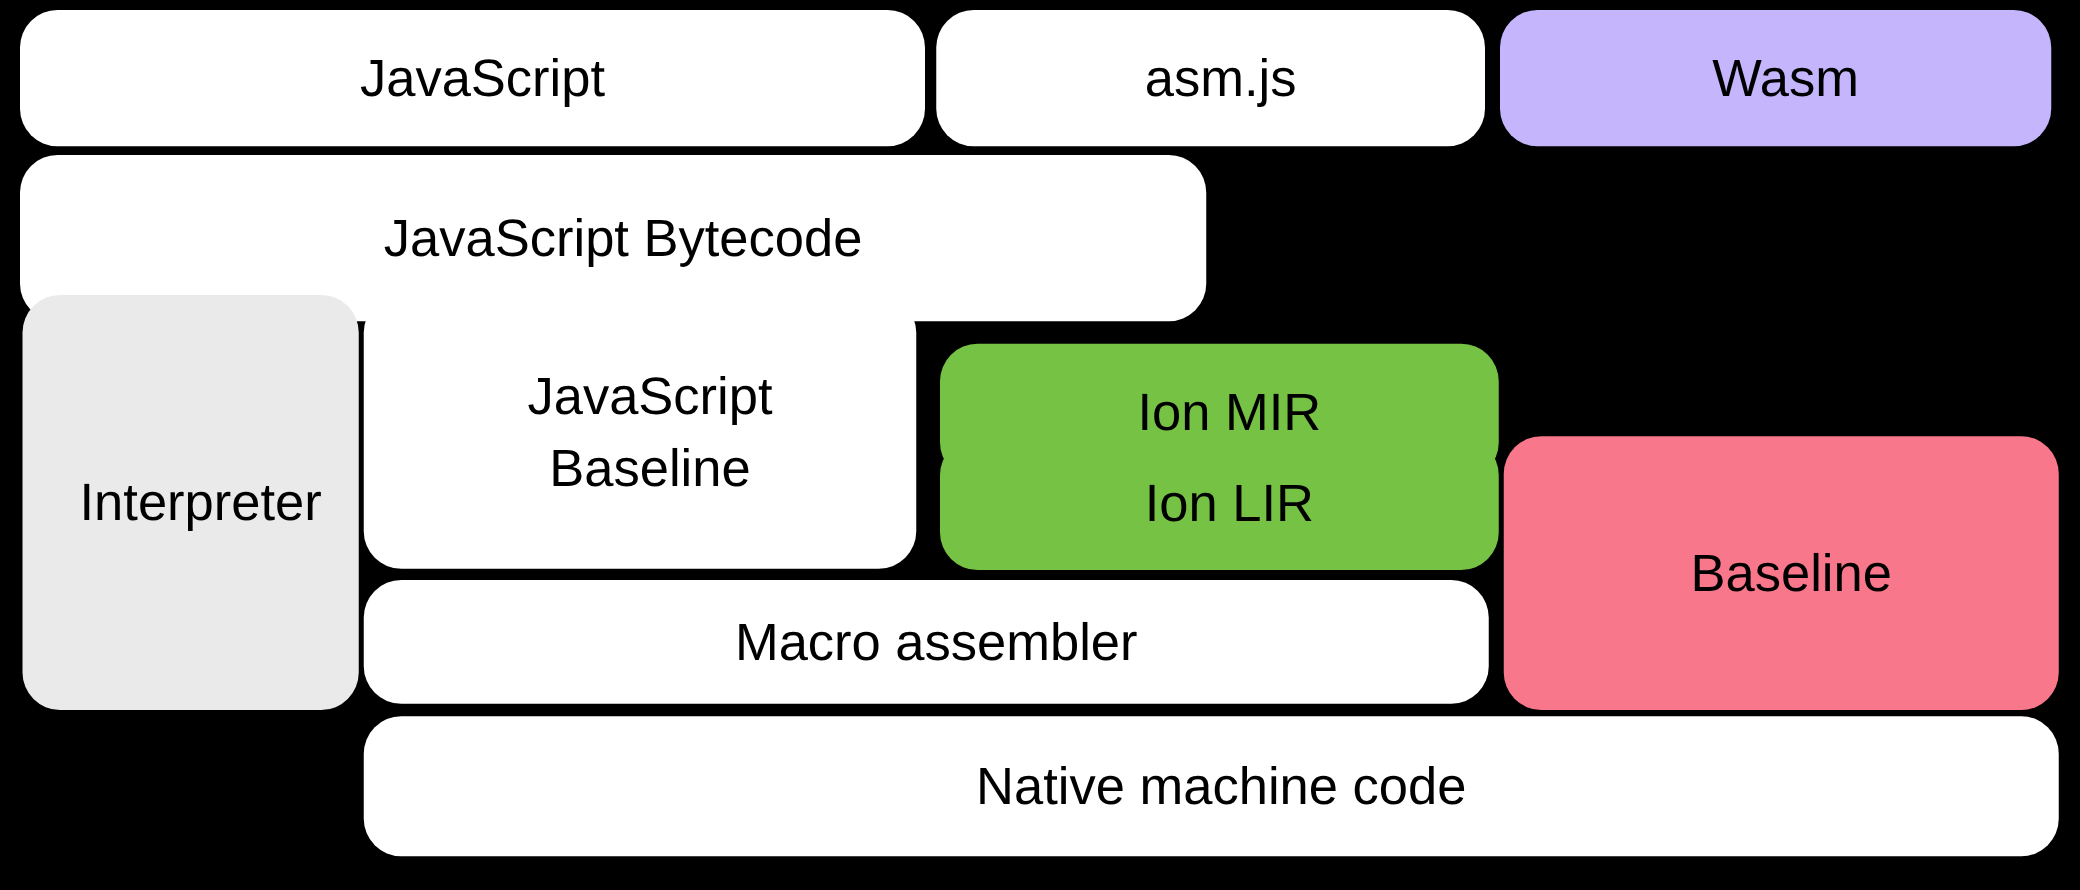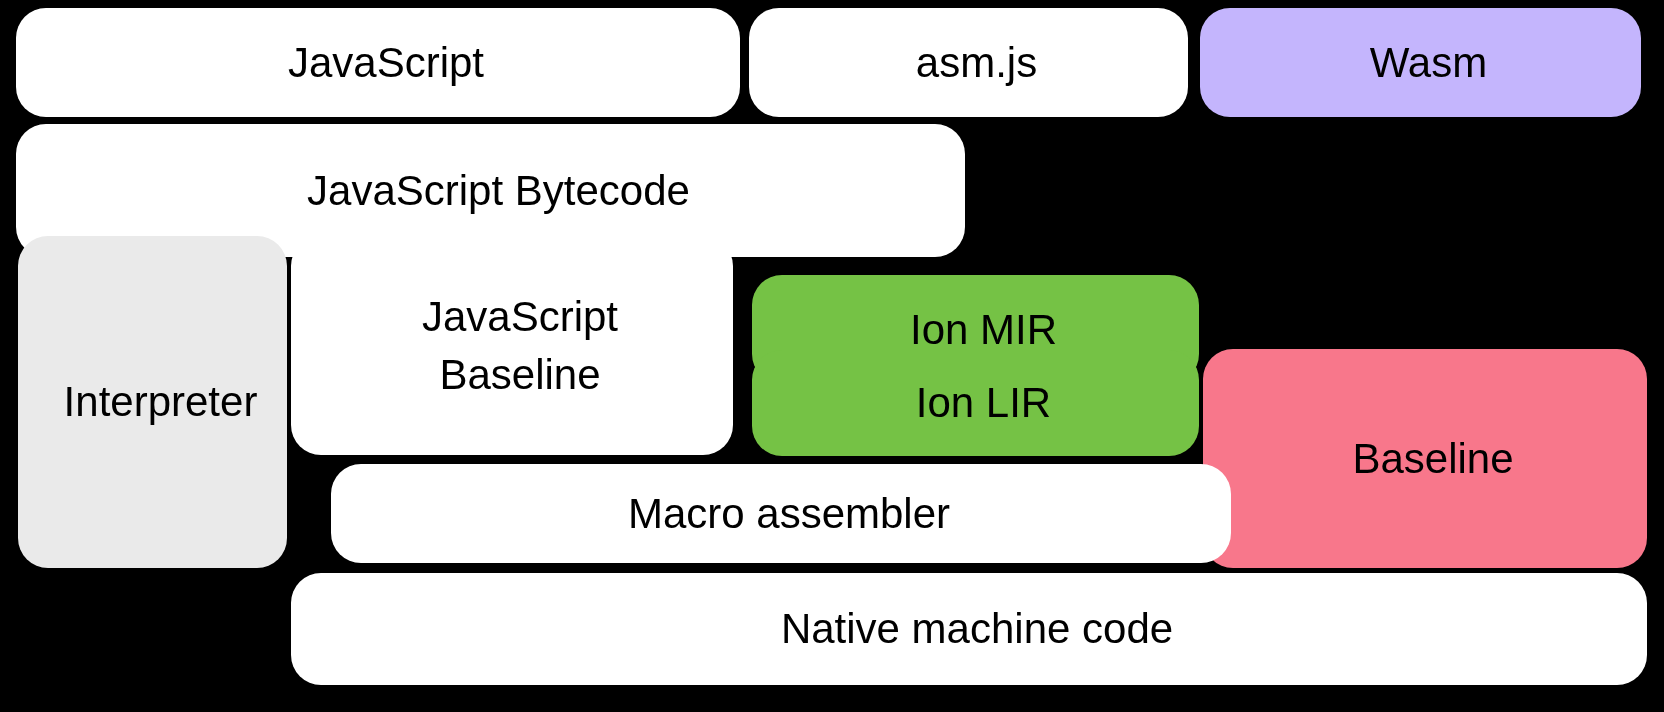--- a/index.html
+++ b/index.html
@@ -37,15 +37,15 @@
     <div class="box" style="left: 16px; top: 8px; width: 724px; height: 109px; background: rgb(255, 255, 255);">JavaScript</div>
     <div class="box" style="left: 749px; top: 8px; width: 439px; height: 109px; background: rgb(255, 255, 255);">asm.js</div>
     <div class="box" style="left: 1200px; top: 8px; width: 441px; height: 109px; background: #c4b5fd;">Wasm</div>
     <div class="box" style="left: 16px; top: 124px; width: 949px; height: 133px; background: rgb(255, 255, 255);">JavaScript Bytecode</div>
     <div class="box" style="left: 18px; top: 236px; width: 269px; height: 332px; background: rgb(234, 234, 234);">Interpreter</div>
     <div class="box" style="left: 291px; top: 236px; width: 442px; height: 219px; background: rgb(255, 255, 255);">JavaScript
 Baseline</div>
     <div class="box" style="left: 752px; top: 235px; width: 447px; height: 109px; background: rgb(117, 194, 69); margin-top: 40px;">Ion MIR</div>
     <div class="box" style="left: 752px; top: 350px; width: 447px; height: 106px; background: rgb(117, 194, 69);">Ion LIR</div>
     <div class="box" style="left: 1203px; top: 349px; width: 444px; height: 219px; background: rgb(248, 119, 139);">Baseline</div>
-    <div class="box" style="left: 291px; top: 464px; width: 900px; height: 99px; background: rgb(255, 255, 255); margin-left: 40px;">Macro assembler</div>
+    <div class="box" style="left: 291px; top: 464px; width: 900px; height: 99px; background: rgb(255, 255, 255);">Macro assembler</div>
     <div class="box" style="left: 291px; top: 573px; width: 1356px; height: 112px; background: rgb(255, 255, 255);">Native machine code</div>
   </div>
 
 </body></html>

